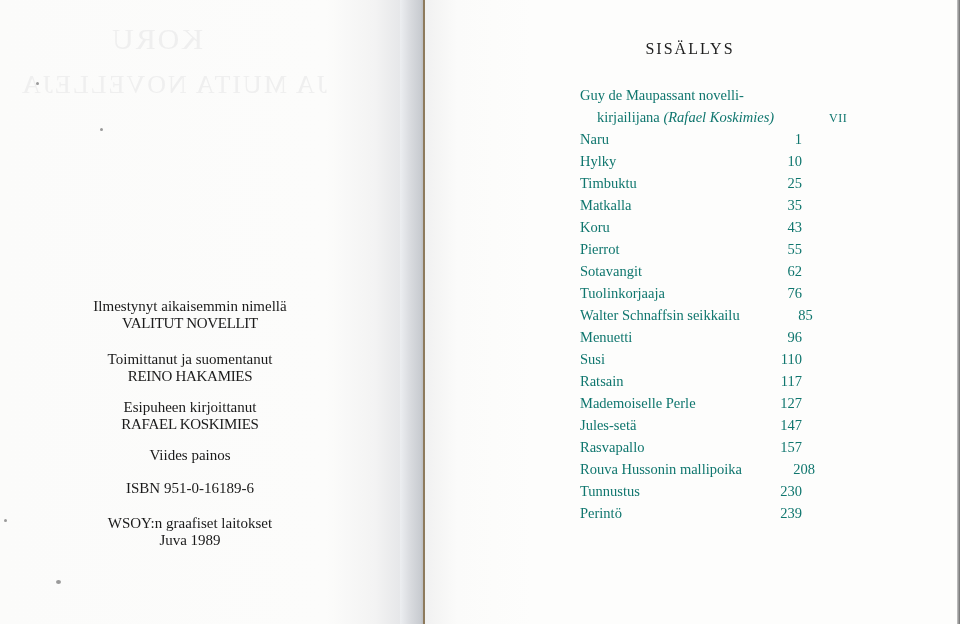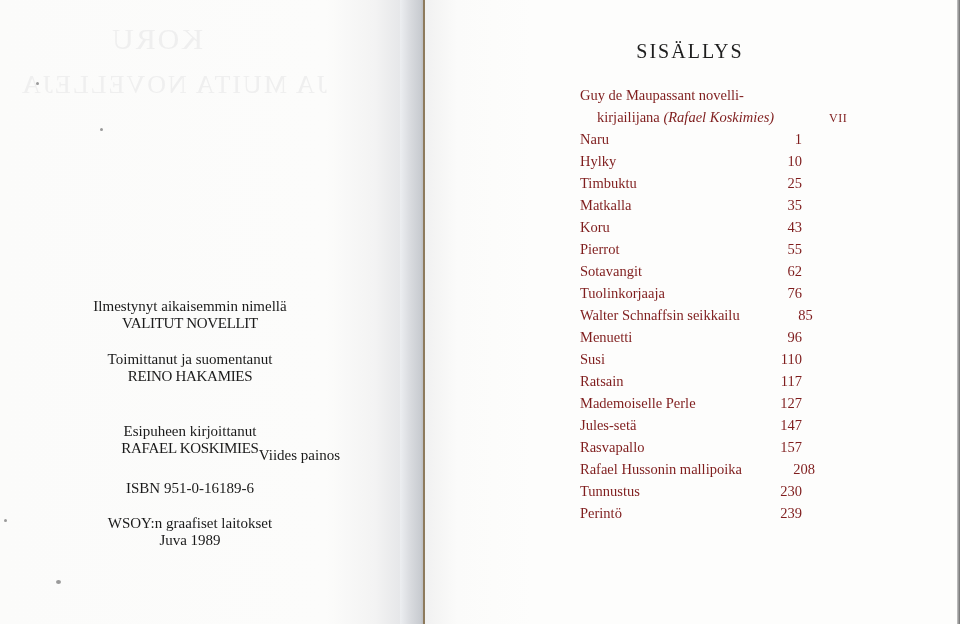--- a/index.html
+++ b/index.html
@@ -40,25 +40,25 @@
 
     .imprint {
       position: absolute; left: 40px; width: 300px; text-align: center;
       font-size: 15px; line-height: 17px; color: #1a1a1a;
     }
     .imprint .line { display: block; white-space: nowrap; }
     .imprint .caps { letter-spacing: -0.3px; }
 
     .toc-title {
       position: absolute; left: 580px; width: 220px; top: 40px;
-      text-align: center; font-size: 20px; letter-spacing: 2px; color: #1e1e1e;
+      text-align: center; font-size: 16px; letter-spacing: 2px; color: #1e1e1e;
     }
     .toc {
       position: absolute; left: 580px; top: 84px; width: 222px;
-      font-size: 14.5px; color: #7f1d1d;
+      font-size: 14.5px; color: #0f766e;
     }
     .toc-row {
       display: flex; justify-content: space-between; align-items: baseline;
       height: 22px; line-height: 22px; white-space: nowrap;
     }
     .toc-row .title { flex: 1; }
     .toc-row .page { text-align: right; min-width: 30px; padding-left: 43px; }
     .toc-row.cont { padding-left: 17px; }
     .toc-row .author { font-style: italic; }
     .roman { font-variant: small-caps; font-size: 12px; letter-spacing: 0.5px; }
@@ -73,25 +73,25 @@
     <div class="ghost-title ghost-2">JA MUITA NOVELLEJA</div>
 
     <div class="imprint" style="top:298px;">
       <span class="line">Ilmestynyt aikaisemmin nimellä</span>
       <span class="line caps">VALITUT NOVELLIT</span>
     </div>
     <div class="imprint" style="top:351px;">
       <span class="line">Toimittanut ja suomentanut</span>
       <span class="line caps">REINO HAKAMIES</span>
     </div>
-    <div class="imprint" style="top:423px;">
+    <div class="imprint" style="top:399px;">
       <span class="line">Esipuheen kirjoittanut</span>
       <span class="line caps">RAFAEL KOSKIMIES</span>
     </div>
-    <div class="imprint" style="top:447px;text-align:right;">
+    <div class="imprint" style="top:447px;">
       <span class="line">Viides painos</span>
     </div>
     <div class="imprint" style="top:480px;">
       <span class="line">ISBN 951-0-16189-6</span>
     </div>
     <div class="imprint" style="top:515px;">
       <span class="line">WSOY:n graafiset laitokset</span>
       <span class="line">Juva 1989</span>
     </div>
 
@@ -172,21 +172,21 @@
       </div>
     <div class="toc-row">
         <span class="title">Jules-setä</span>
         <span class="page">147</span>
       </div>
     <div class="toc-row">
         <span class="title">Rasvapallo</span>
         <span class="page">157</span>
       </div>
     <div class="toc-row">
-        <span class="title">Rafael Hussonin mallipoika</span>
+        <span class="title">Rouva Hussonin mallipoika</span>
         <span class="page">208</span>
       </div>
     <div class="toc-row">
         <span class="title">Tunnustus</span>
         <span class="page">230</span>
       </div>
     <div class="toc-row">
         <span class="title">Perintö</span>
         <span class="page">239</span>
       </div>

